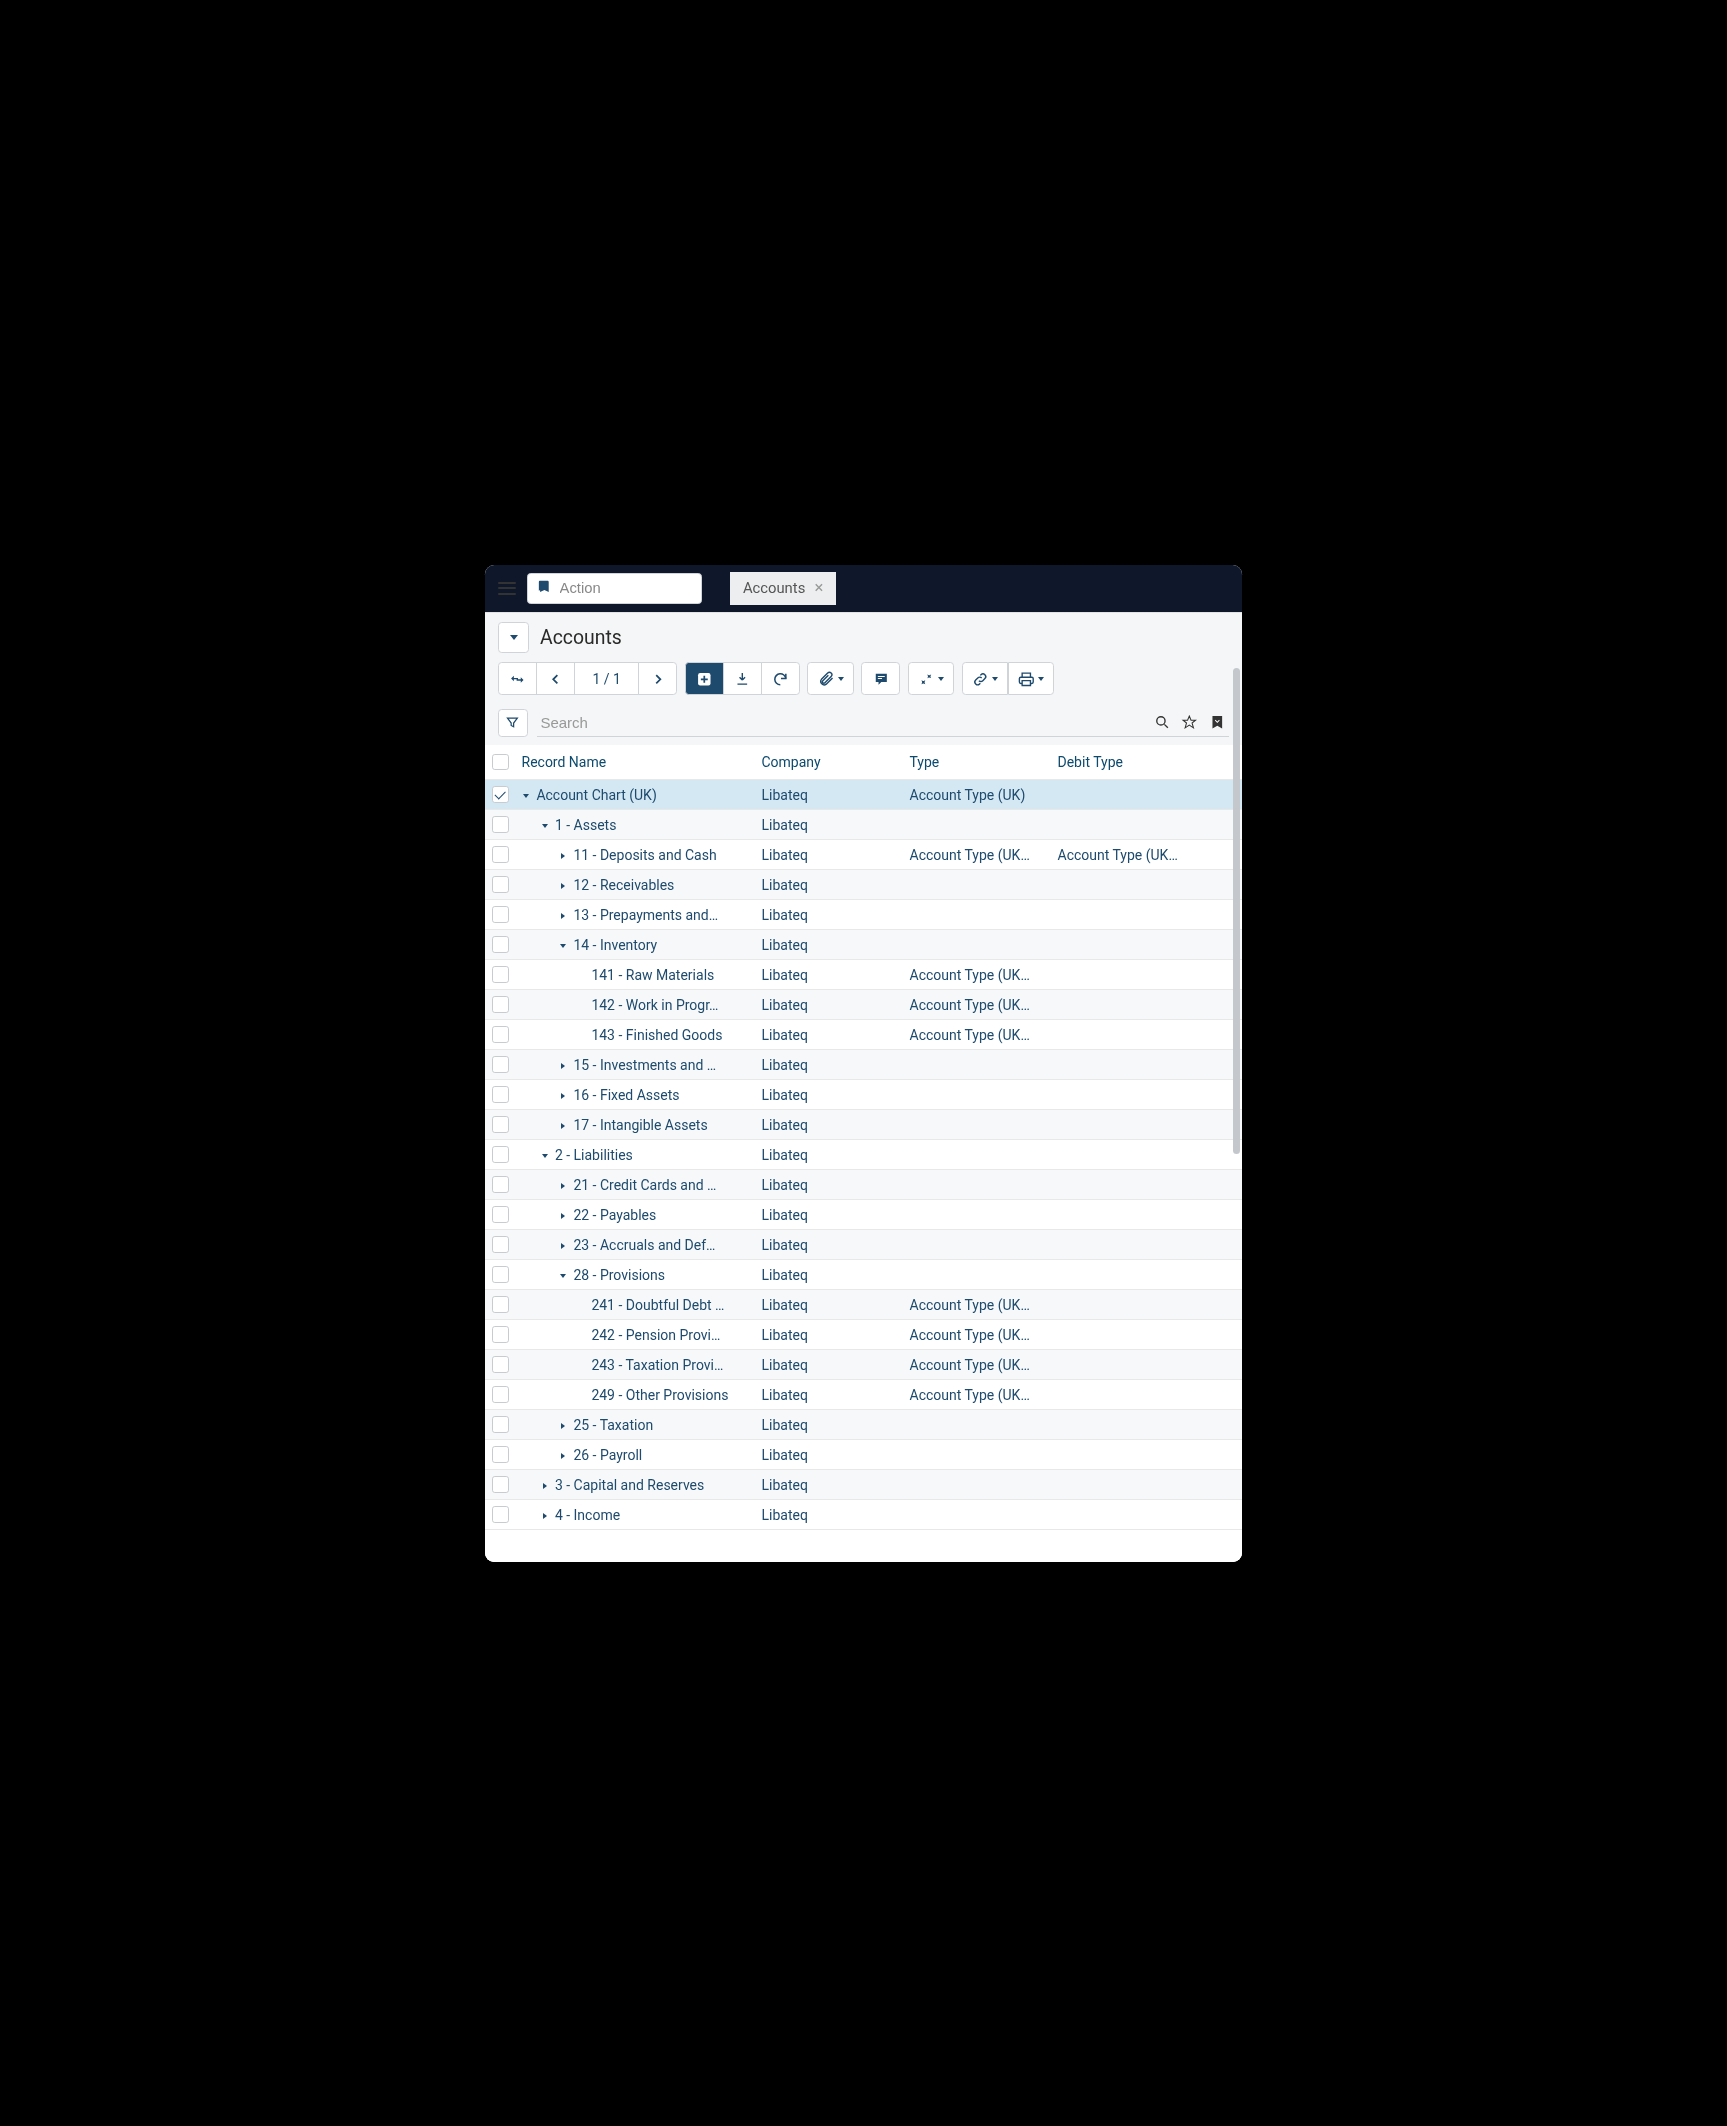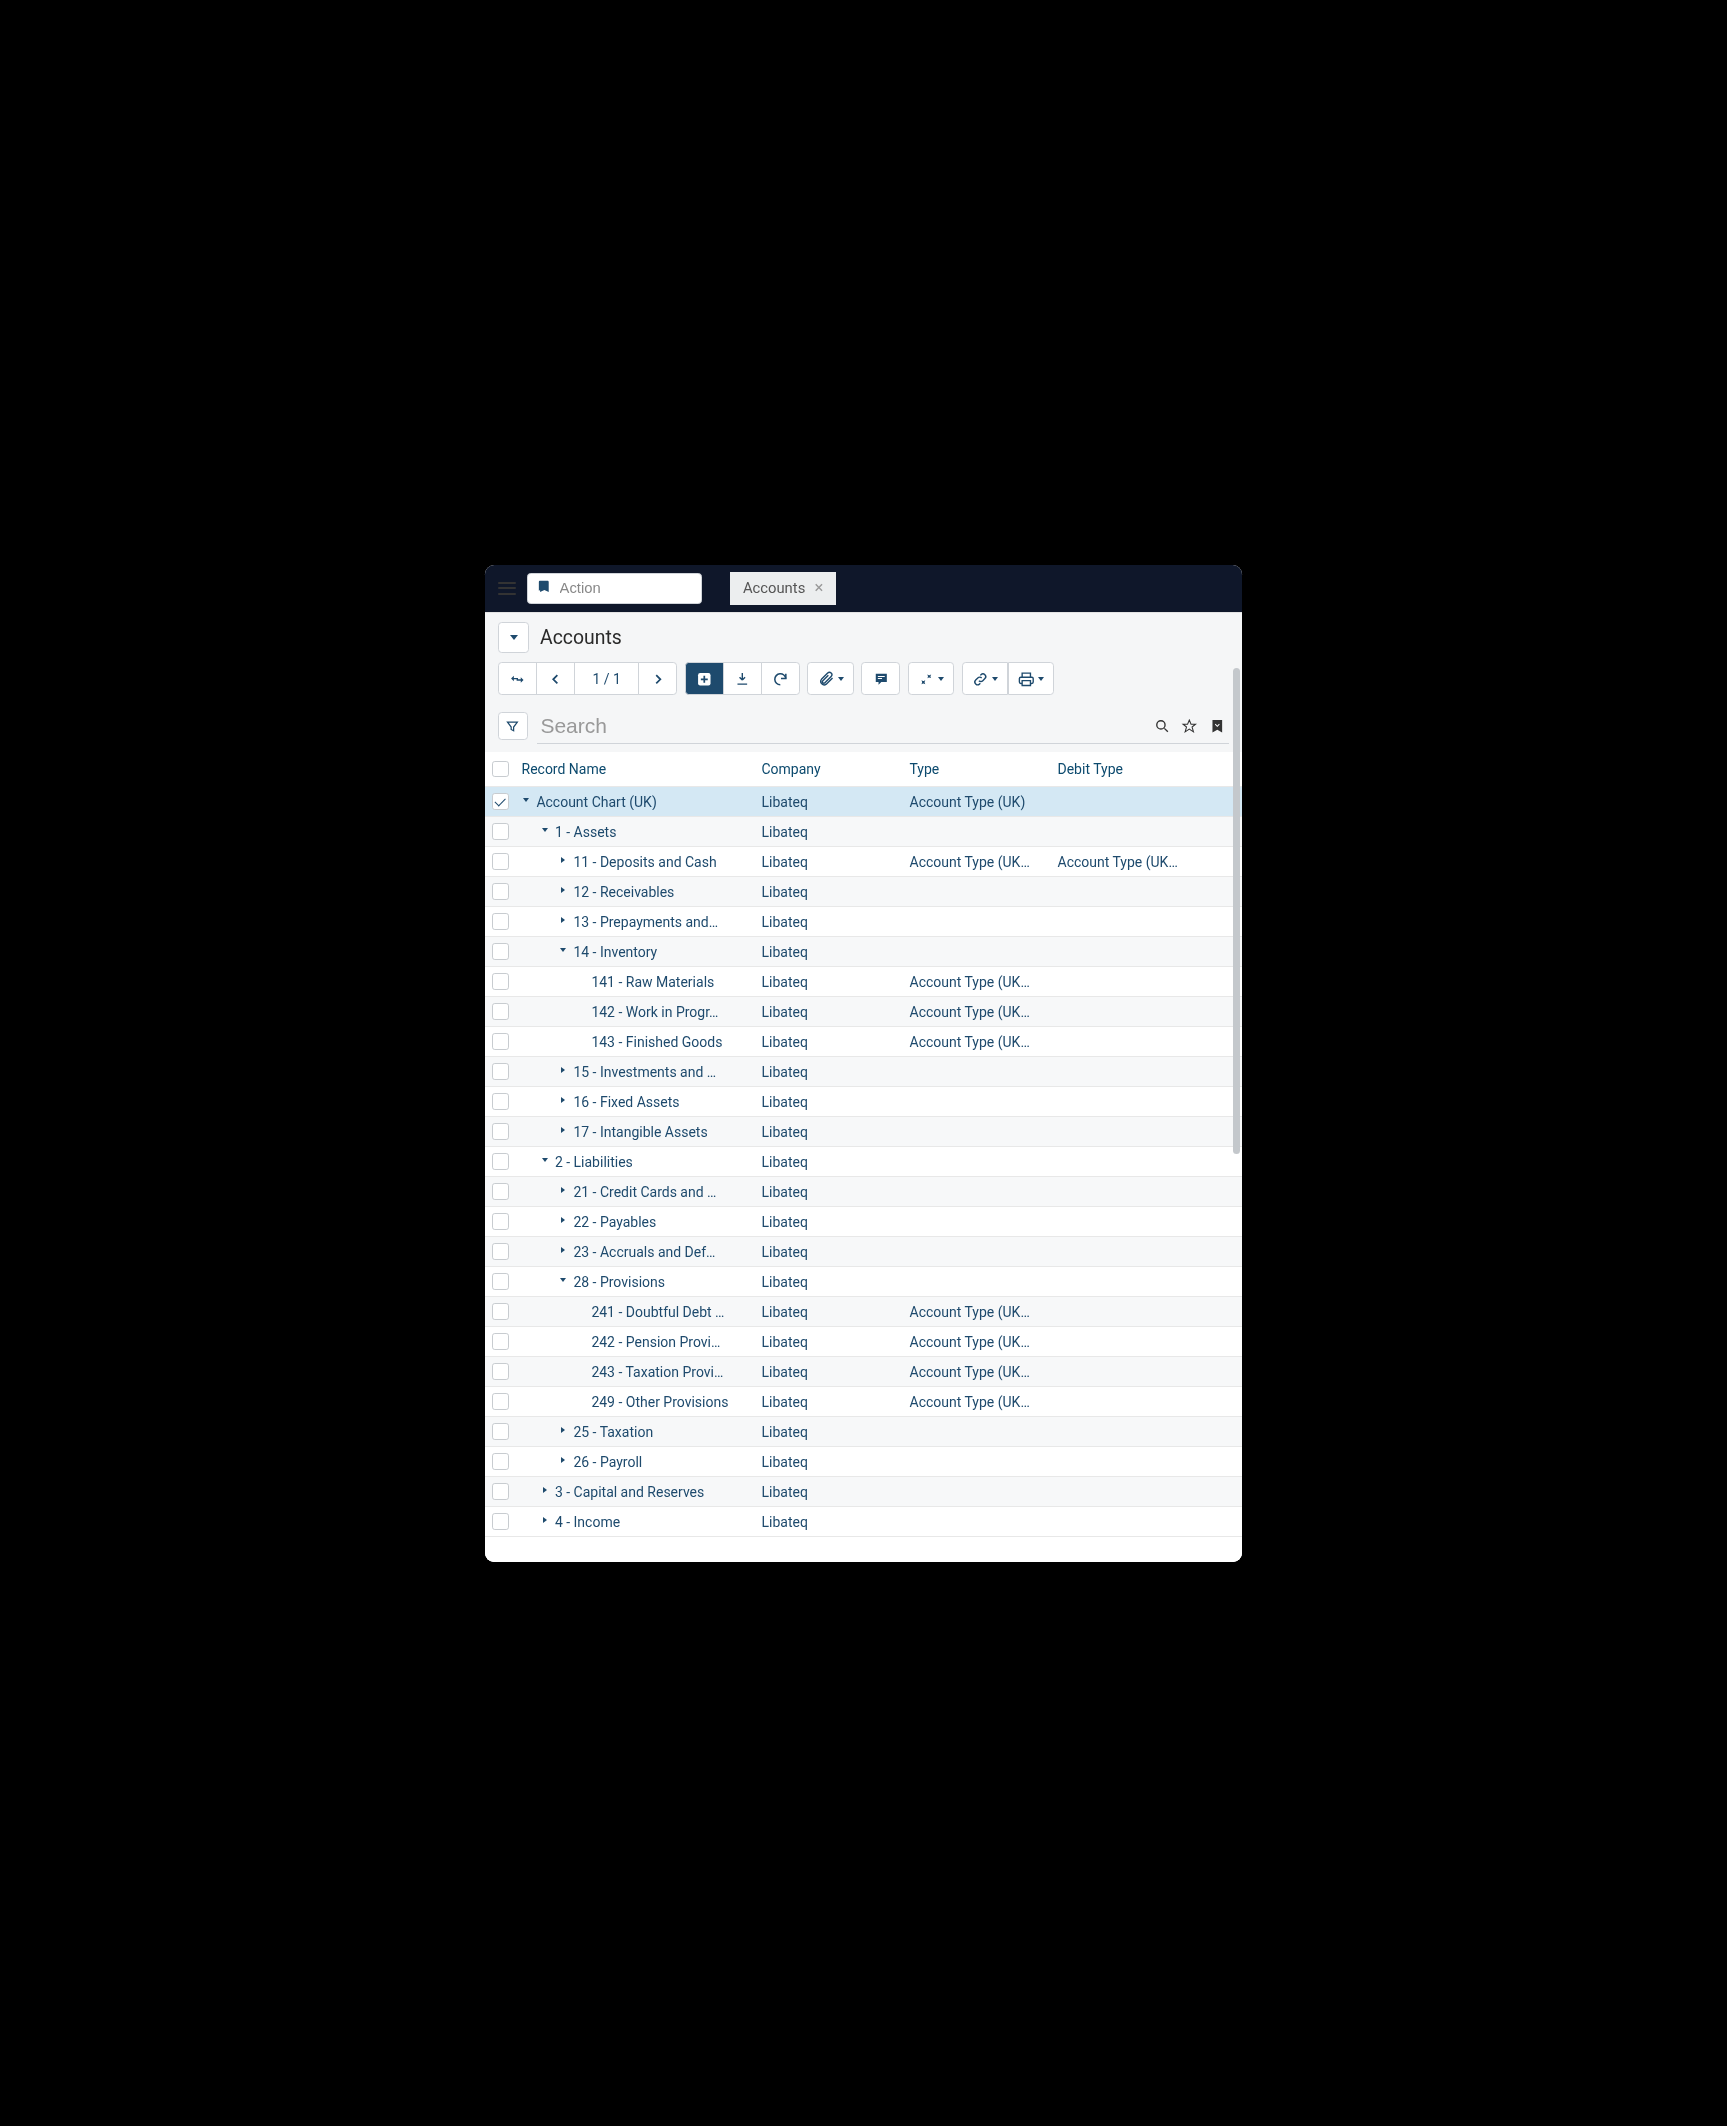--- a/index.html
+++ b/index.html
@@ -93,21 +93,21 @@
   .search-row{
     display:flex;align-items:center;gap:9.2px;
     padding:3.7px 13px 7.4px;
   }
   .filter-btn{
     border:0.9px solid #d0d4d9;background:#fff;border-radius:3.7px;
     width:29.5px;height:28px;display:flex;align-items:center;justify-content:center;cursor:pointer;
   }
   .filter-btn svg{width:14.8px;height:14.8px;fill:none;stroke:#1e4a6d;stroke-width:2;}
   .search-wrap{flex:1;position:relative;border-bottom:0.9px solid #d0d4d9;display:flex;align-items:center;}
-  .search-input{border:none;outline:none;background:transparent;font-size:21px;padding:5.5px 3.7px;flex:1;color:#1d4ed8;}
+  .search-input{border:none;outline:none;background:transparent;font-size:15px;padding:5.5px 3.7px;flex:1;color:#1d4ed8;}
   .search-input::placeholder{color:#999;}
   .search-icons{display:flex;gap:11px;align-items:center;padding-right:3.7px;}
   .search-icons svg{width:16.6px;height:16.6px;fill:#333;cursor:pointer;}
   .star-outline{fill:none !important;stroke:#333;stroke-width:1.5;}
   .grid{flex:1;overflow-y:auto;background:#fff;}
   .grid-header,.grid-row{
     display:grid;
     grid-template-columns: 31px 240px 148px 148px 1fr;
     align-items:center;
     border-bottom:0.9px solid #e8e8e8;
@@ -123,21 +123,21 @@
   .grid-row.selected{background:#d4e8f4;}
   .chk{
     width:16.6px;height:16.6px;border:1.4px solid #c8ccd0;border-radius:2.8px;
     margin:0 auto;display:flex;align-items:center;justify-content:center;
     cursor:pointer;background:#fff;
   }
   .chk.checked::after{
     content:"";width:9.2px;height:4.6px;border-left:1.8px solid #1e4a6d;border-bottom:1.8px solid #1e4a6d;
     transform:rotate(-45deg) translate(0.9px,-0.9px);
   }
-  .name-cell{display:flex;align-items:flex-start;gap:3.7px;color:#1e4a6d;overflow:hidden;white-space:nowrap;text-overflow:ellipsis;padding-right:5.5px;}
+  .name-cell{display:flex;align-items:flex-end;gap:3.7px;color:#1e4a6d;overflow:hidden;white-space:nowrap;text-overflow:ellipsis;padding-right:5.5px;}
   .name-text{overflow:hidden;text-overflow:ellipsis;white-space:nowrap;}
   .indent{display:inline-block;flex-shrink:0;}
   .tree-toggle{
     width:13px;height:13px;flex-shrink:0;cursor:pointer;
     display:flex;align-items:center;justify-content:center;
   }
   .tree-toggle.open::before{
     content:"";width:0;height:0;border-left:3.7px solid transparent;border-right:3.7px solid transparent;border-top:4.6px solid #1e4a6d;
   }
   .tree-toggle.closed::before{

